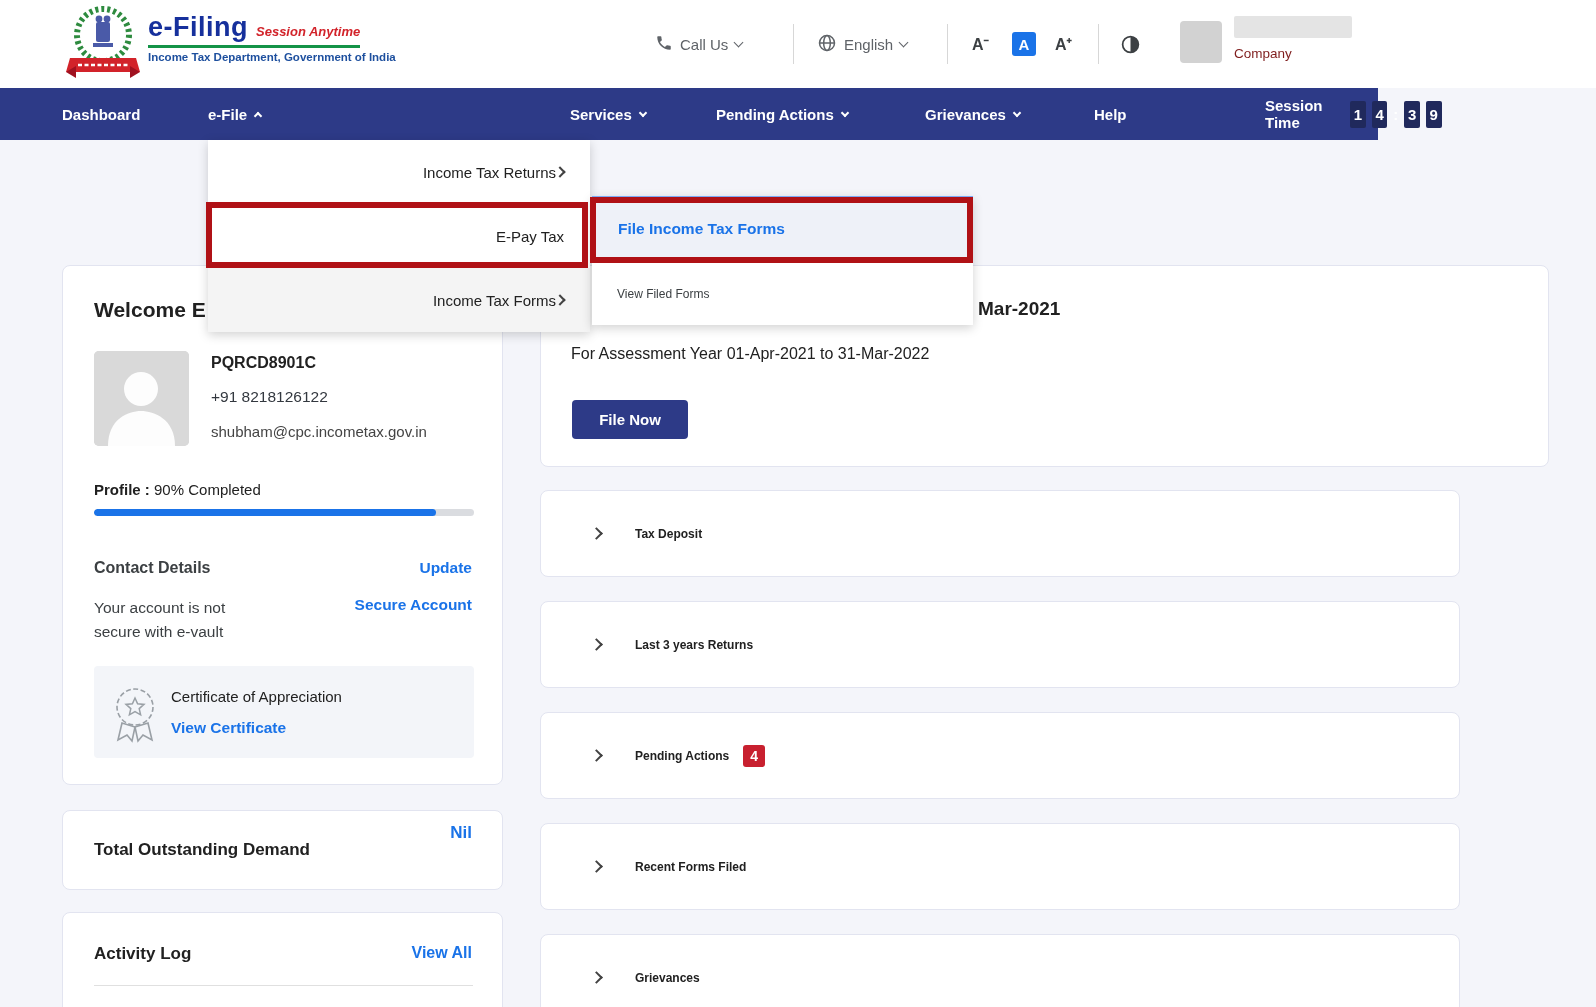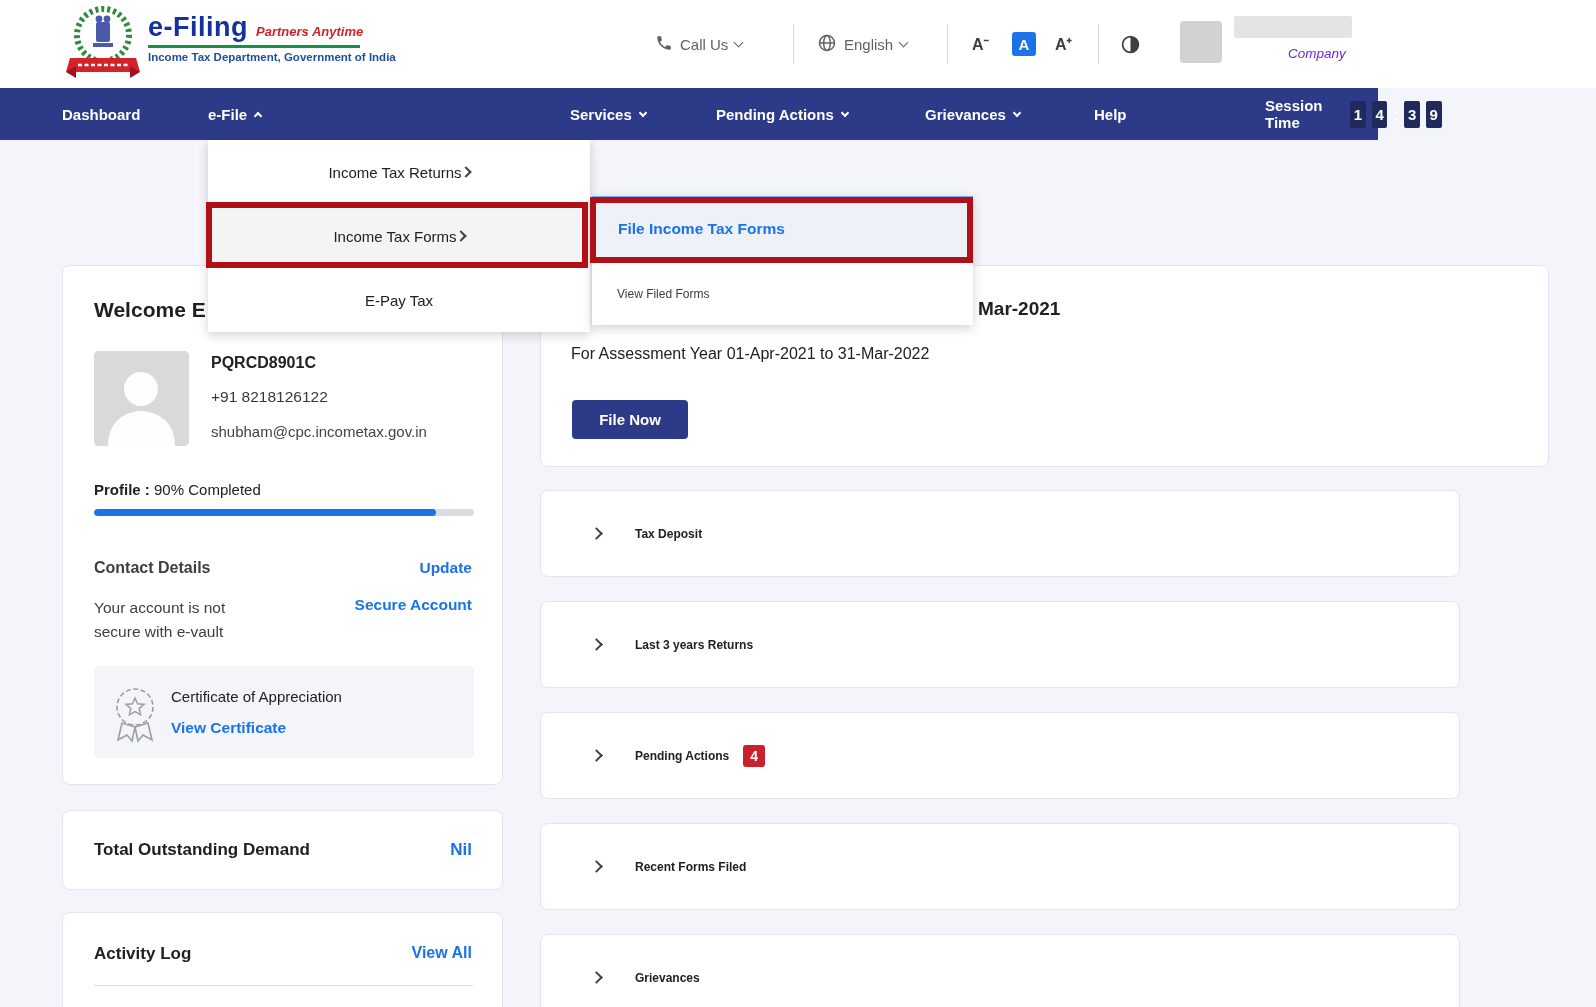--- a/index.html
+++ b/index.html
@@ -16,35 +16,35 @@
   .logo-underline { width:212px; height:3px; background:#149347; margin-top:2px; }
   .logo-subtitle { font-size:11.5px; color:#1d4f9e; font-weight:bold; margin-top:3px; }
 
   .hdr-item { position:absolute; top:0; height:88px; display:flex; align-items:center; gap:7px; color:#5f6368; font-size:15px; }
   .hdr-divider { position:absolute; top:24px; width:1px; height:40px; background:#d7d7d7; }
   .caret-down-gray { width:7px; height:7px; border:solid #5f6368; border-width:0 1.7px 1.7px 0; transform:rotate(45deg); margin-top:-4px; }
   .fontsize-btn { font-size:16px; color:#3c4043; font-weight:bold; }
   .fontsize-normal { width:24px; height:24px; background:#1a73e8; color:#fff; border-radius:3px; display:flex; align-items:center; justify-content:center; font-size:15px; font-weight:bold; }
   .avatar-box { position:absolute; left:1180px; top:21px; width:42px; height:42px; background:#d2d2d2; border-radius:4px; }
   .redacted-bar { position:absolute; left:1234px; top:16px; width:118px; height:22px; background:#e4e4e4; border-radius:2px; }
-  .company-label { position:absolute; left:1288px; top:46px; font-size:13.5px; color:#6d28d9;font-style:italic; }
+  .company-label { position:absolute; left:1234px; top:46px; font-size:13.5px; color:#7f1d1d; }
 
   
   #navbar { position:absolute; left:0; top:88px; width:1378px; height:52px; background:#2d3a87; z-index:6; }
   .nav-item { position:absolute; top:0; height:52px; display:flex; align-items:center; gap:8px; color:#ffffff; font-size:15px; font-weight:bold; cursor:pointer; }
   .caret-w-down { width:6px; height:6px; border:solid #fff; border-width:0 2px 2px 0; transform:rotate(45deg); margin-top:-3px; }
   .caret-w-up { width:6px; height:6px; border:solid #fff; border-width:0 2px 2px 0; transform:rotate(-135deg); margin-top:3px; }
   .session-wrap { position:absolute; top:0; left:1265px; height:52px; display:flex; align-items:center; gap:6px; color:#fff; }
   .session-label { font-size:15px; font-weight:bold; margin-right:4px; }
   .digit-box { width:20px; height:27px; background:#20295c; border-radius:2px; color:#fff; font-size:15px; font-weight:bold; display:flex; align-items:center; justify-content:center; }
   .digit-colon { color:#fff; font-size:15px; font-weight:bold; }
 
   
   #efile-menu { position:absolute; left:208px; top:140px; width:382px; background:#ffffff; box-shadow:0 3px 10px rgba(0,0,0,.18); z-index:10; }
-  .menu-row { height:64px; display:flex; align-items:center; justify-content:center; padding:0 26px; font-size:15px; font-weight:500; color:#212121; cursor:pointer; background:#fff; }
+  .menu-row { height:64px; display:flex; align-items:center; justify-content:flex-end; padding:0 26px; font-size:15px; font-weight:500; color:#212121; cursor:pointer; background:#fff; }
   .menu-row.hovered { background:#f4f4f4; }
   .chev-right { width:8px; height:8px; border:solid #424242; border-width:0 2px 2px 0; transform:rotate(-45deg); }
   .red-annotation { position:absolute; border:6px solid #b01116; z-index:12; pointer-events:none; }
   #submenu { position:absolute; left:592px; top:196px; width:381px; background:#ffffff; box-shadow:0 3px 10px rgba(0,0,0,.18); z-index:10; }
   .submenu-row1 { height:66px; display:flex; align-items:center; padding:0 25px; background:#eef1f8; border:1.5px solid #7baaf7; color:#1a73e8; font-size:15.5px; font-weight:bold; cursor:pointer; }
   .submenu-row2 { height:63px; display:flex; align-items:center; padding:0 25px; color:#3c4043; font-size:12px; font-weight:500; cursor:pointer; }
 
   
   .card { position:absolute; background:#ffffff; border:1px solid #e2e4f0; border-radius:8px; }
 
@@ -98,21 +98,21 @@
       <rect x="33" y="41" width="20" height="4" fill="#4a5aa8"></rect>
       <path d="M10 56 L76 56 L80 70 L6 70 Z" fill="#d2232a"></path>
       <path d="M6 70 L16 64 L16 76 Z" fill="#a01220"></path>
       <path d="M80 70 L70 64 L70 76 Z" fill="#a01220"></path>
       <line x1="18" y1="63" x2="68" y2="63" stroke="#ffffff" stroke-width="2.5" stroke-dasharray="4 2.5"></line>
     </svg>
   </div>
   <div class="logo-text">
     <div class="logo-title-row">
       <span class="logo-title">e-Filing</span>
-      <span class="logo-tagline">Partners Anytime</span>
+      <span class="logo-tagline">Session Anytime</span>
     </div>
     <div class="logo-underline"></div>
     <div class="logo-subtitle">Income Tax Department, Government of India</div>
   </div>
 
   <div class="hdr-item" style="left:655px;">
     <span>
       <svg width="18" height="18" viewBox="0 0 24 24">
           <path fill="#5f6368" d="M6.6 10.8c1.4 2.8 3.8 5.1 6.6 6.6l2.2-2.2c.3-.3.7-.4 1-.2 1.1.4 2.3.6 3.6.6.6 0 1 .4 1 1V20c0 .6-.4 1-1 1C10.6 21 3 13.4 3 4c0-.6.4-1 1-1h3.5c.6 0 1 .4 1 1 0 1.2.2 2.4.6 3.6.1.3 0 .7-.2 1l-2.3 2.2z"></path>
         </svg>
@@ -189,26 +189,26 @@
     <span class="digit-box">3</span>
     <span class="digit-box">9</span>
   </div>
 </div>
 
 <div id="efile-menu">
   <div class="menu-row">
     <span>Income Tax Returns</span>
     <span class="chev-right"></span>
   </div>
+  <div class="menu-row">
+    <span>E-Pay Tax</span>
+  </div>
   <div class="menu-row hovered">
     <span>Income Tax Forms</span>
     <span class="chev-right"></span>
-  </div>
-  <div class="menu-row">
-    <span>E-Pay Tax</span>
   </div>
 </div>
 
 <div id="submenu">
   <div class="submenu-row1">
     <span>File Income Tax Forms</span>
   </div>
   <div class="submenu-row2">
     <span>View Filed Forms</span>
   </div>
@@ -252,21 +252,21 @@
       <circle cx="27" cy="24" r="18" fill="#f3f5f9" stroke="#9aa0a6" stroke-width="1.6" stroke-dasharray="5 2.5"></circle>
       <path d="M27 15 L29.6 20.8 L36 21.4 L31.2 25.6 L32.6 31.8 L27 28.5 L21.4 31.8 L22.8 25.6 L18 21.4 L24.4 20.8 Z" fill="none" stroke="#9aa0a6" stroke-width="1.5"></path>
     </svg>
     <div class="cert-title">Certificate of Appreciation</div>
     <a class="cert-link link-blue">View Certificate</a>
   </div>
 </div>
 
 <div id="demand-card" class="card">
   <div class="small-card-label" style="top:29px;">Total Outstanding Demand</div>
-  <a class="link-blue row-link-right" style="top:29px; font-size:17px;">Nil</a>
+  <a class="link-blue row-link-right" style="top:12px; font-size:17px;">Nil</a>
 </div>
 
 <div id="activity-card" class="card">
   <div class="small-card-label" style="top:31px;">Activity Log</div>
   <a class="link-blue row-link-right" style="top:31px; font-size:16px;">View All</a>
   <div class="activity-divider"></div>
 </div>
 
 <div id="filing-card" class="card">
   <div class="filing-title-frag">Mar-2021</div>

